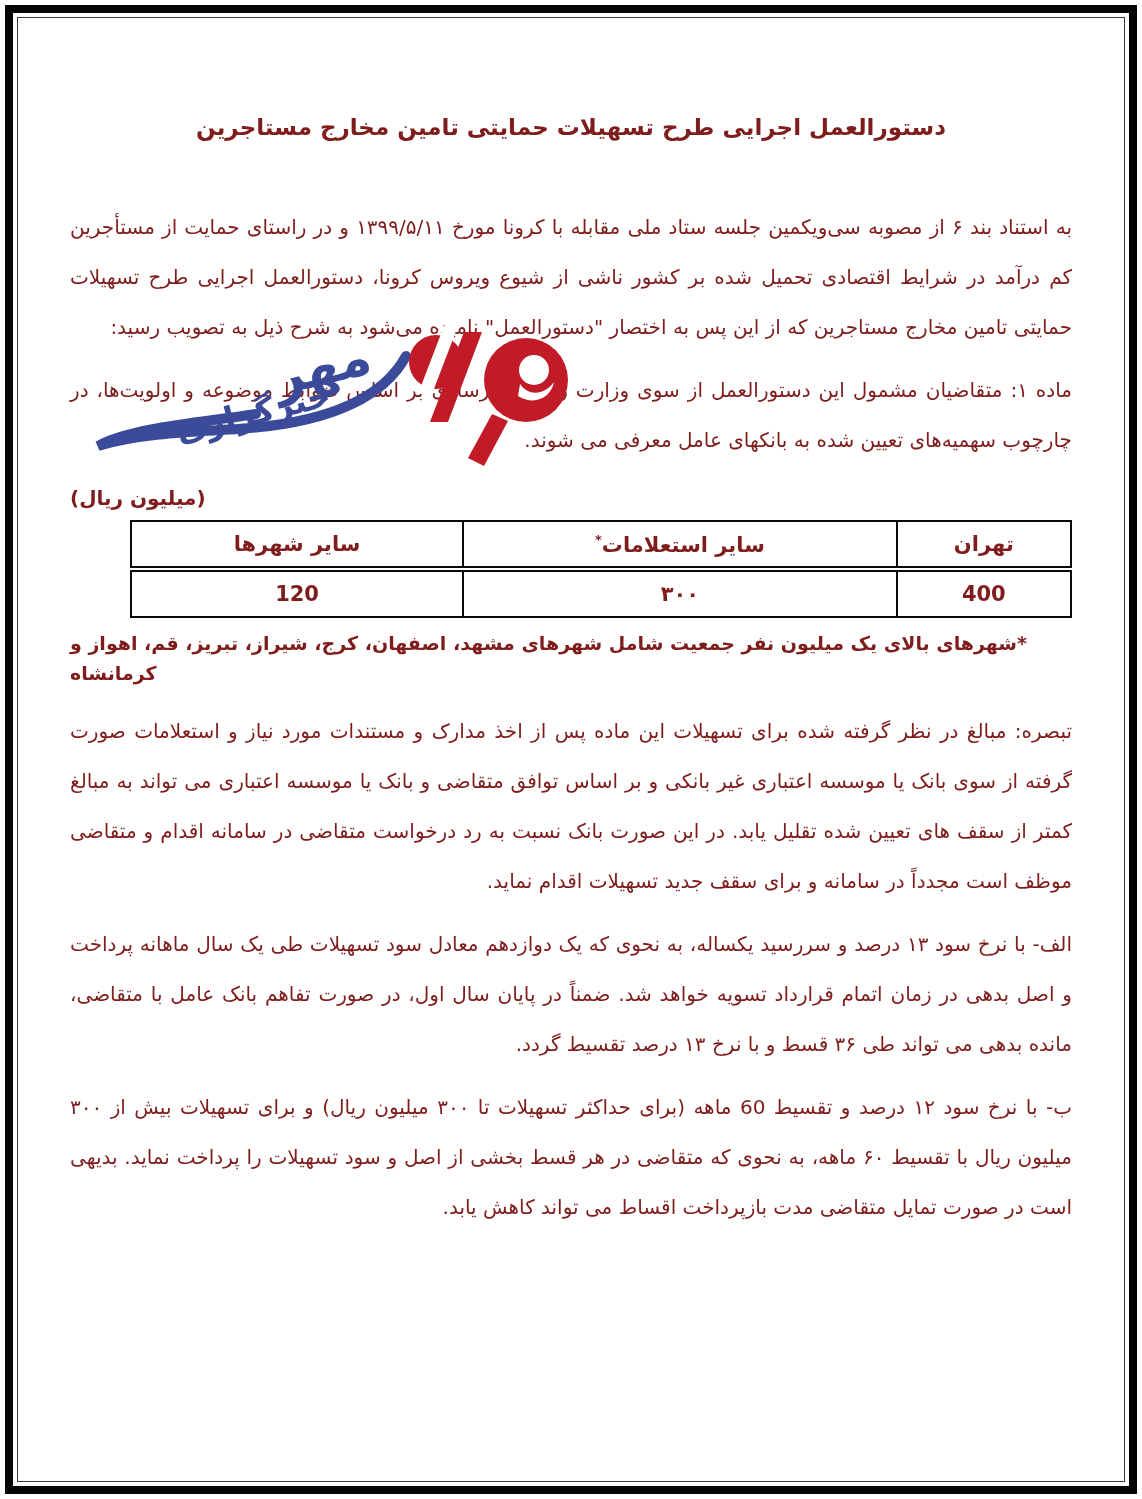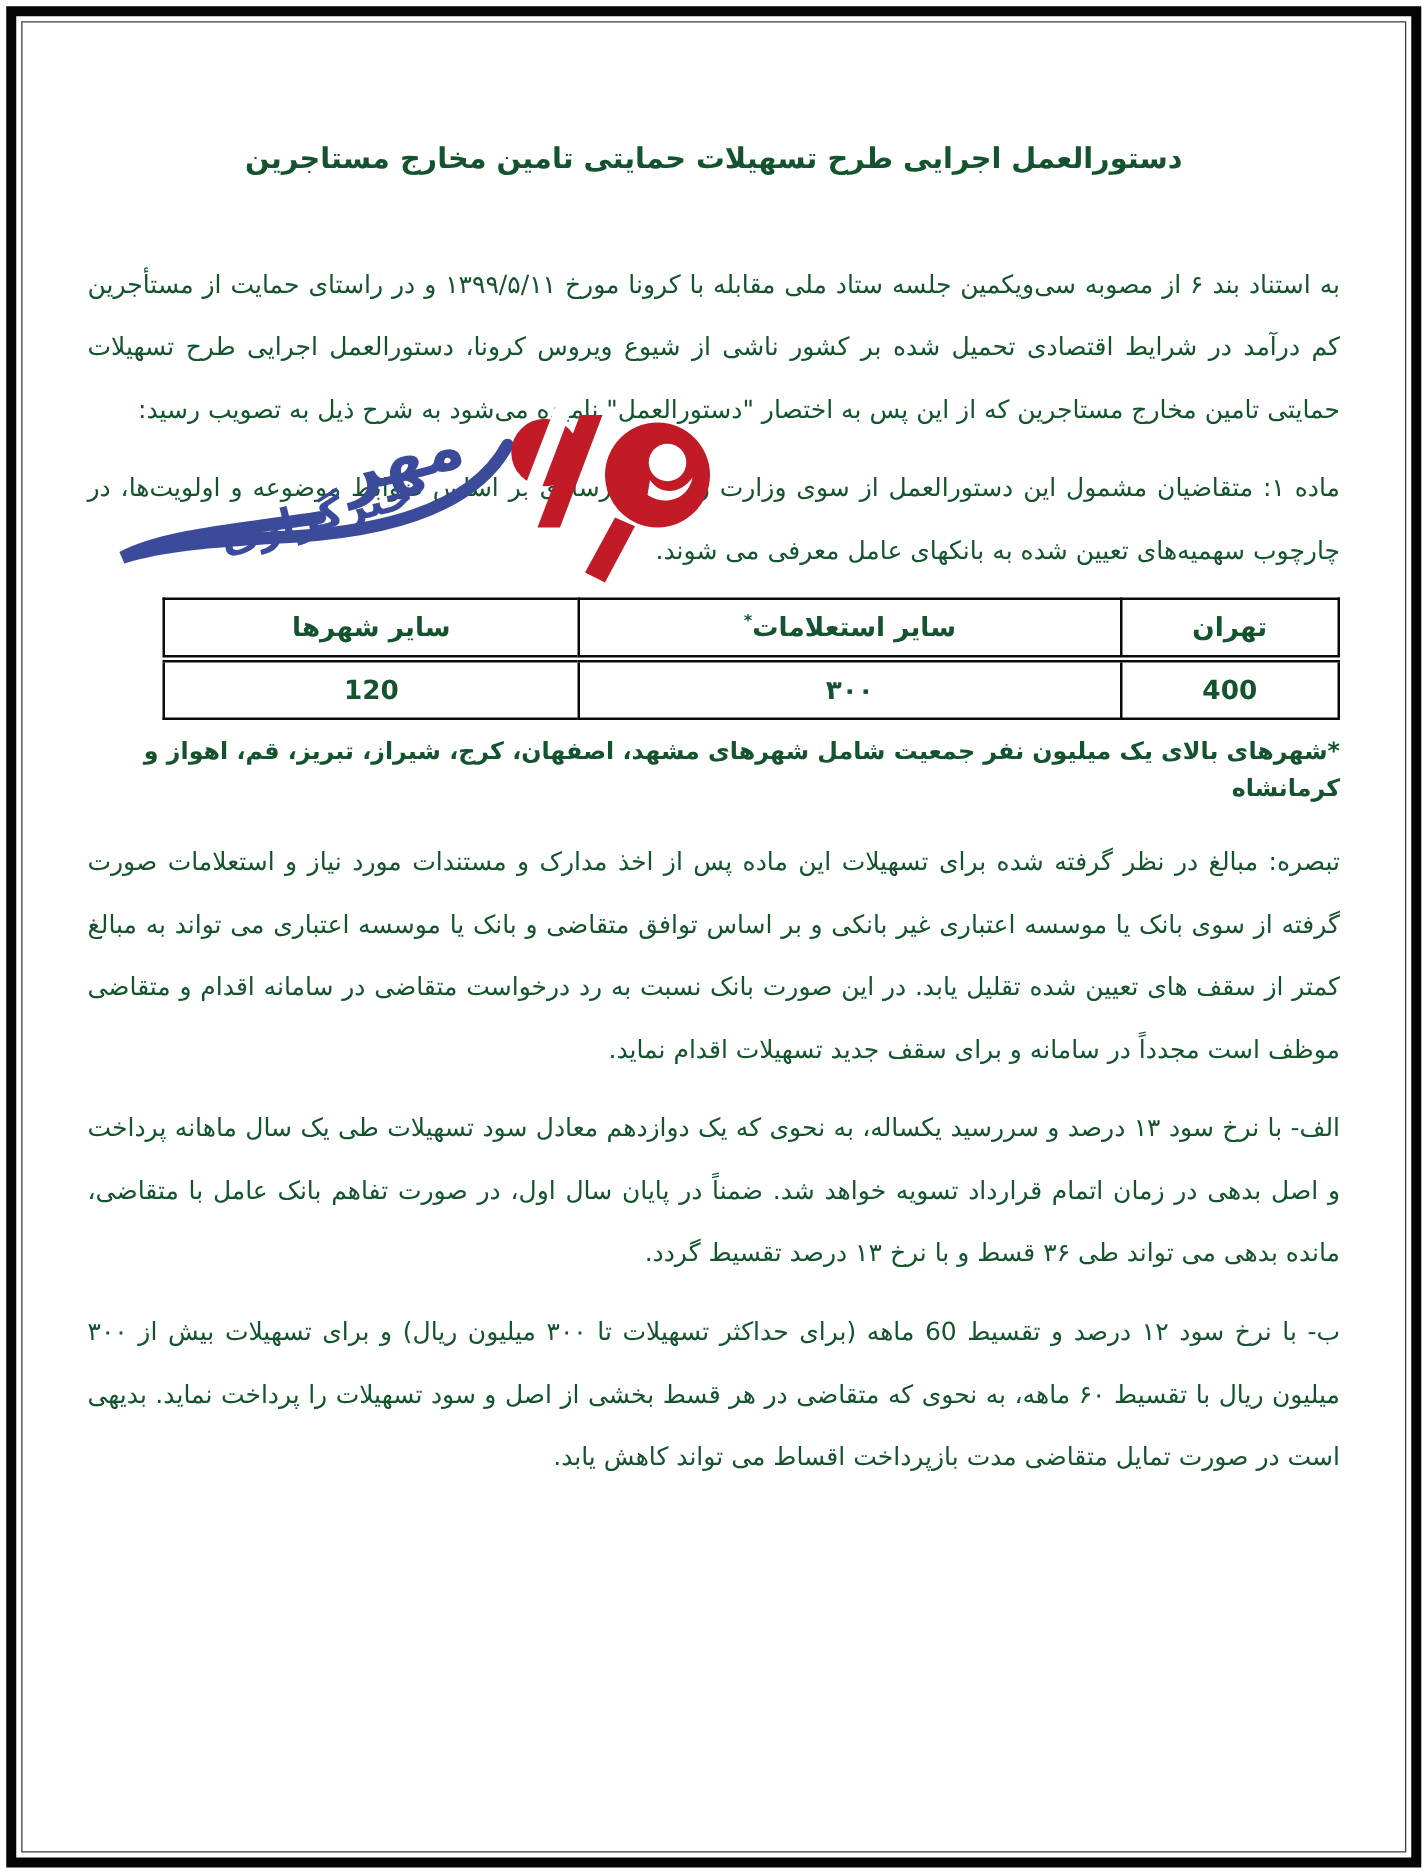--- a/index.html
+++ b/index.html
@@ -2,21 +2,21 @@
 <html lang="fa"><head>
 <meta charset="utf-8">
 <style>
   html,body{margin:0;padding:0;background:#ffffff;}
   .page{
     position:relative;
     width:1142px;height:1499px;
     background:#ffffff;
     overflow:hidden;
     font-family:"DejaVu Sans", sans-serif;
-    color:#14532d;
+    color:#7f1d1d;
   }
   .frame-outer{position:absolute;top:5px;left:5px;right:5px;bottom:5px;border:8px solid #050505;pointer-events:none;}
   .frame-inner{position:absolute;top:17px;left:17px;right:17px;bottom:17px;border:1px solid #3a3a3a;pointer-events:none;}
   .content{
     position:absolute;top:18px;left:18px;right:18px;bottom:18px;
     padding:92px 52px 0 52px;
     direction:rtl;
     overflow:hidden;
   }
   .doc-title{
@@ -55,21 +55,21 @@
     height:44px;
     padding:0 6px;
   }
   table.cap-table thead th{border-bottom:6px double #0a0a0a;margin-left:16px;}
   table.cap-table sup{font-size:13px;vertical-align:super;}
   .footnote{
     font-size:19px;
     font-weight:bold;
     margin:2px 0 18px 0;
     line-height:30px;
-    text-align:right;
+    text-align:left;
   }
   .logo-wrap{
     position:absolute;
     left:88px;top:326px;
     width:486px;height:142px;
     z-index:5;
   }
 </style>
 </head>
 <body>
@@ -81,20 +81,21 @@
 
   <div class="content">
 
     <h1 class="doc-title">دستورالعمل اجرایی طرح تسهیلات حمایتی تامین مخارج مستاجرین</h1>
 
     <p class="body-par">به استناد بند ۶ از مصوبه سی‌ویکمین جلسه ستاد ملی مقابله با کرونا مورخ ۱۳۹۹/۵/۱۱ و در راستای حمایت از مستأجرین کم درآمد در شرایط اقتصادی تحمیل شده بر کشور ناشی از شیوع ویروس کرونا، دستورالعمل اجرایی طرح تسهیلات حمایتی تامین مخارج مستاجرین که از این پس به اختصار "دستورالعمل" نامیده می‌شود به شرح ذیل به تصویب رسید:</p>
 
     <p class="body-par">ماده ۱: متقاضیان مشمول این دستورالعمل از سوی وزارت راه و شهرسازی بر اساس ضوابط موضوعه و اولویت‌ها، در چارچوب سهمیه‌های تعیین شده به بانکهای عامل معرفی می شوند.</p>
 
 
+    <div class="table-caption">(میلیون ریال)</div>
 
     <table class="cap-table">
       <thead>
         <tr>
           <th>
             <span>تهران</span>
           </th>
           <th>
             <span>سایر استعلامات</span><sup>*</sup>
           </th>

